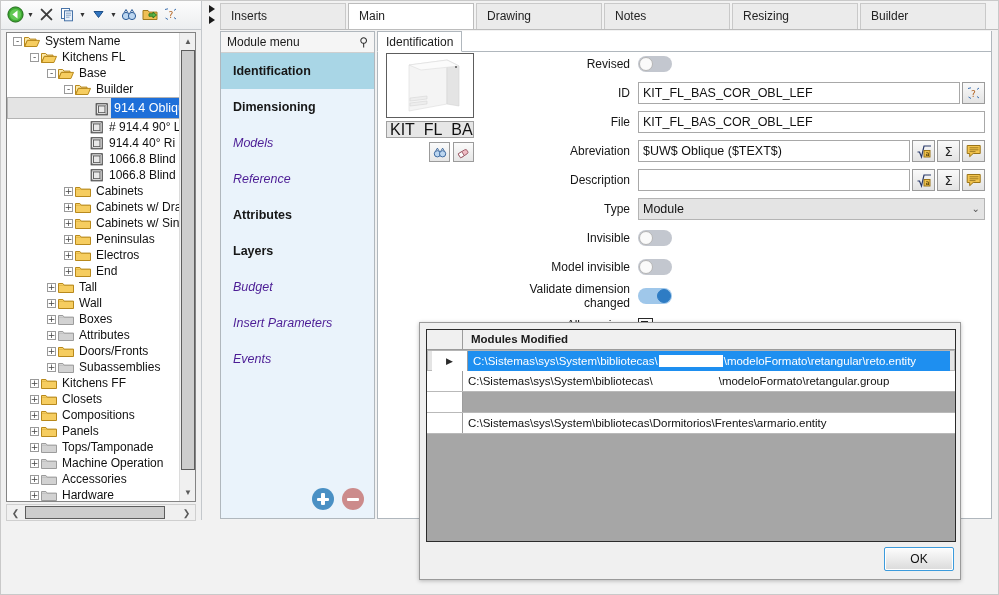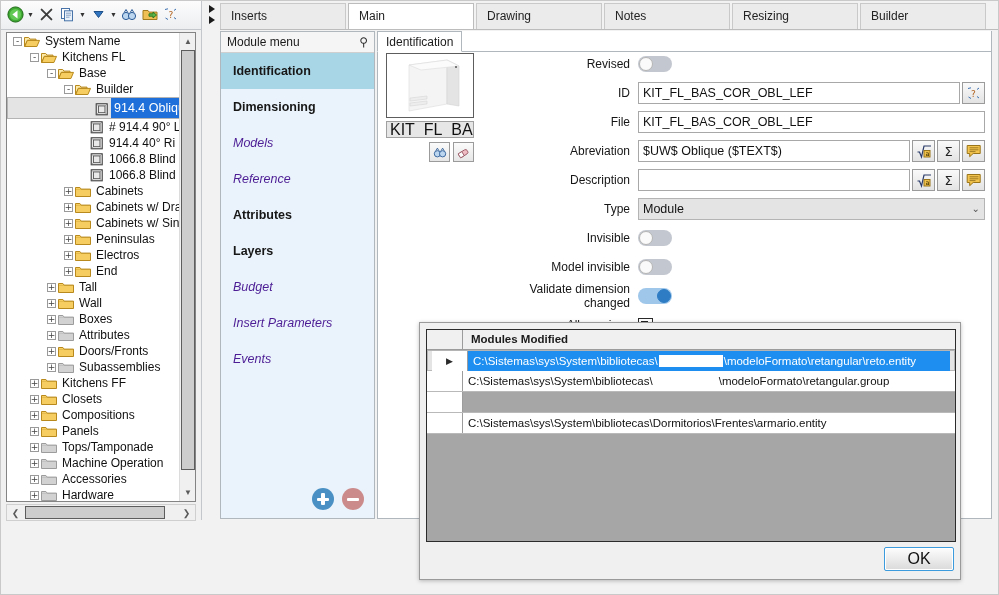--- a/index.html
+++ b/index.html
@@ -186,21 +186,21 @@
     flex:1;background:#fff;padding-left:5px;line-height:20px;font-size:11.5px;color:#111;
     white-space:nowrap;overflow:hidden;box-sizing:border-box;position:relative;
   }
   .grow.sel .gcell{background:#1e8ff0;color:#fff;}
   .redact{display:inline-block;width:64px;height:12px;background:#fff;vertical-align:-2px;margin:0 1px;}
   .modfoot{position:absolute;left:6px;bottom:6px;right:6px;height:26px;}
   .okbtn{
     position:absolute;right:0;top:0;width:70px;height:24px;
     background:linear-gradient(#fdfdfd,#dadada);border:1px solid #3c9bdc;border-radius:2px;
     box-shadow:inset 0 0 0 1px #fff;box-sizing:border-box;
-    font-size:16px;color:#101010;display:flex;align-items:center;justify-content:center;
+    font-size:12px;color:#101010;display:flex;align-items:center;justify-content:center;
   }
 
   .outerframe{position:absolute;left:0;top:0;width:999px;height:595px;border:1px solid #c9c9c9;box-sizing:border-box;pointer-events:none;}
 </style>
 </head>
 <body>
 
 <div class="app">
 
   <div class="toolbar">

